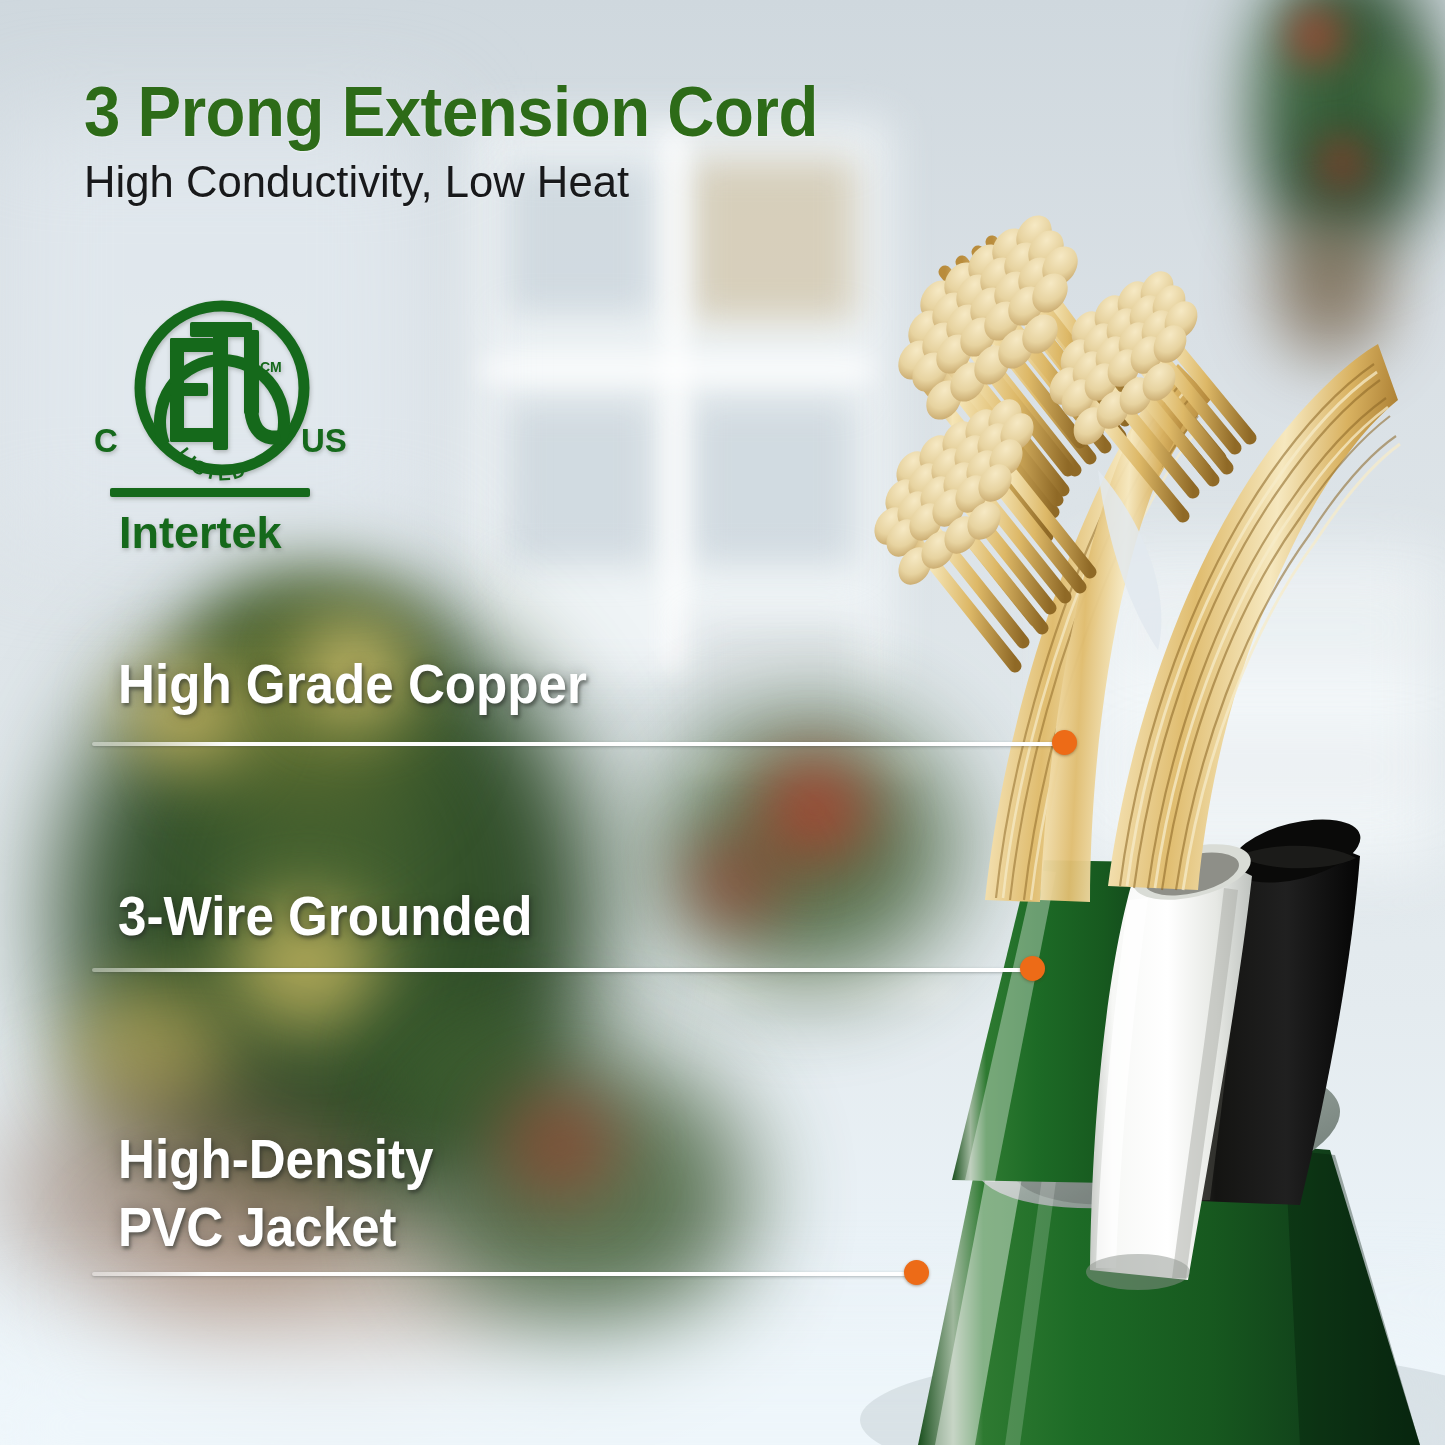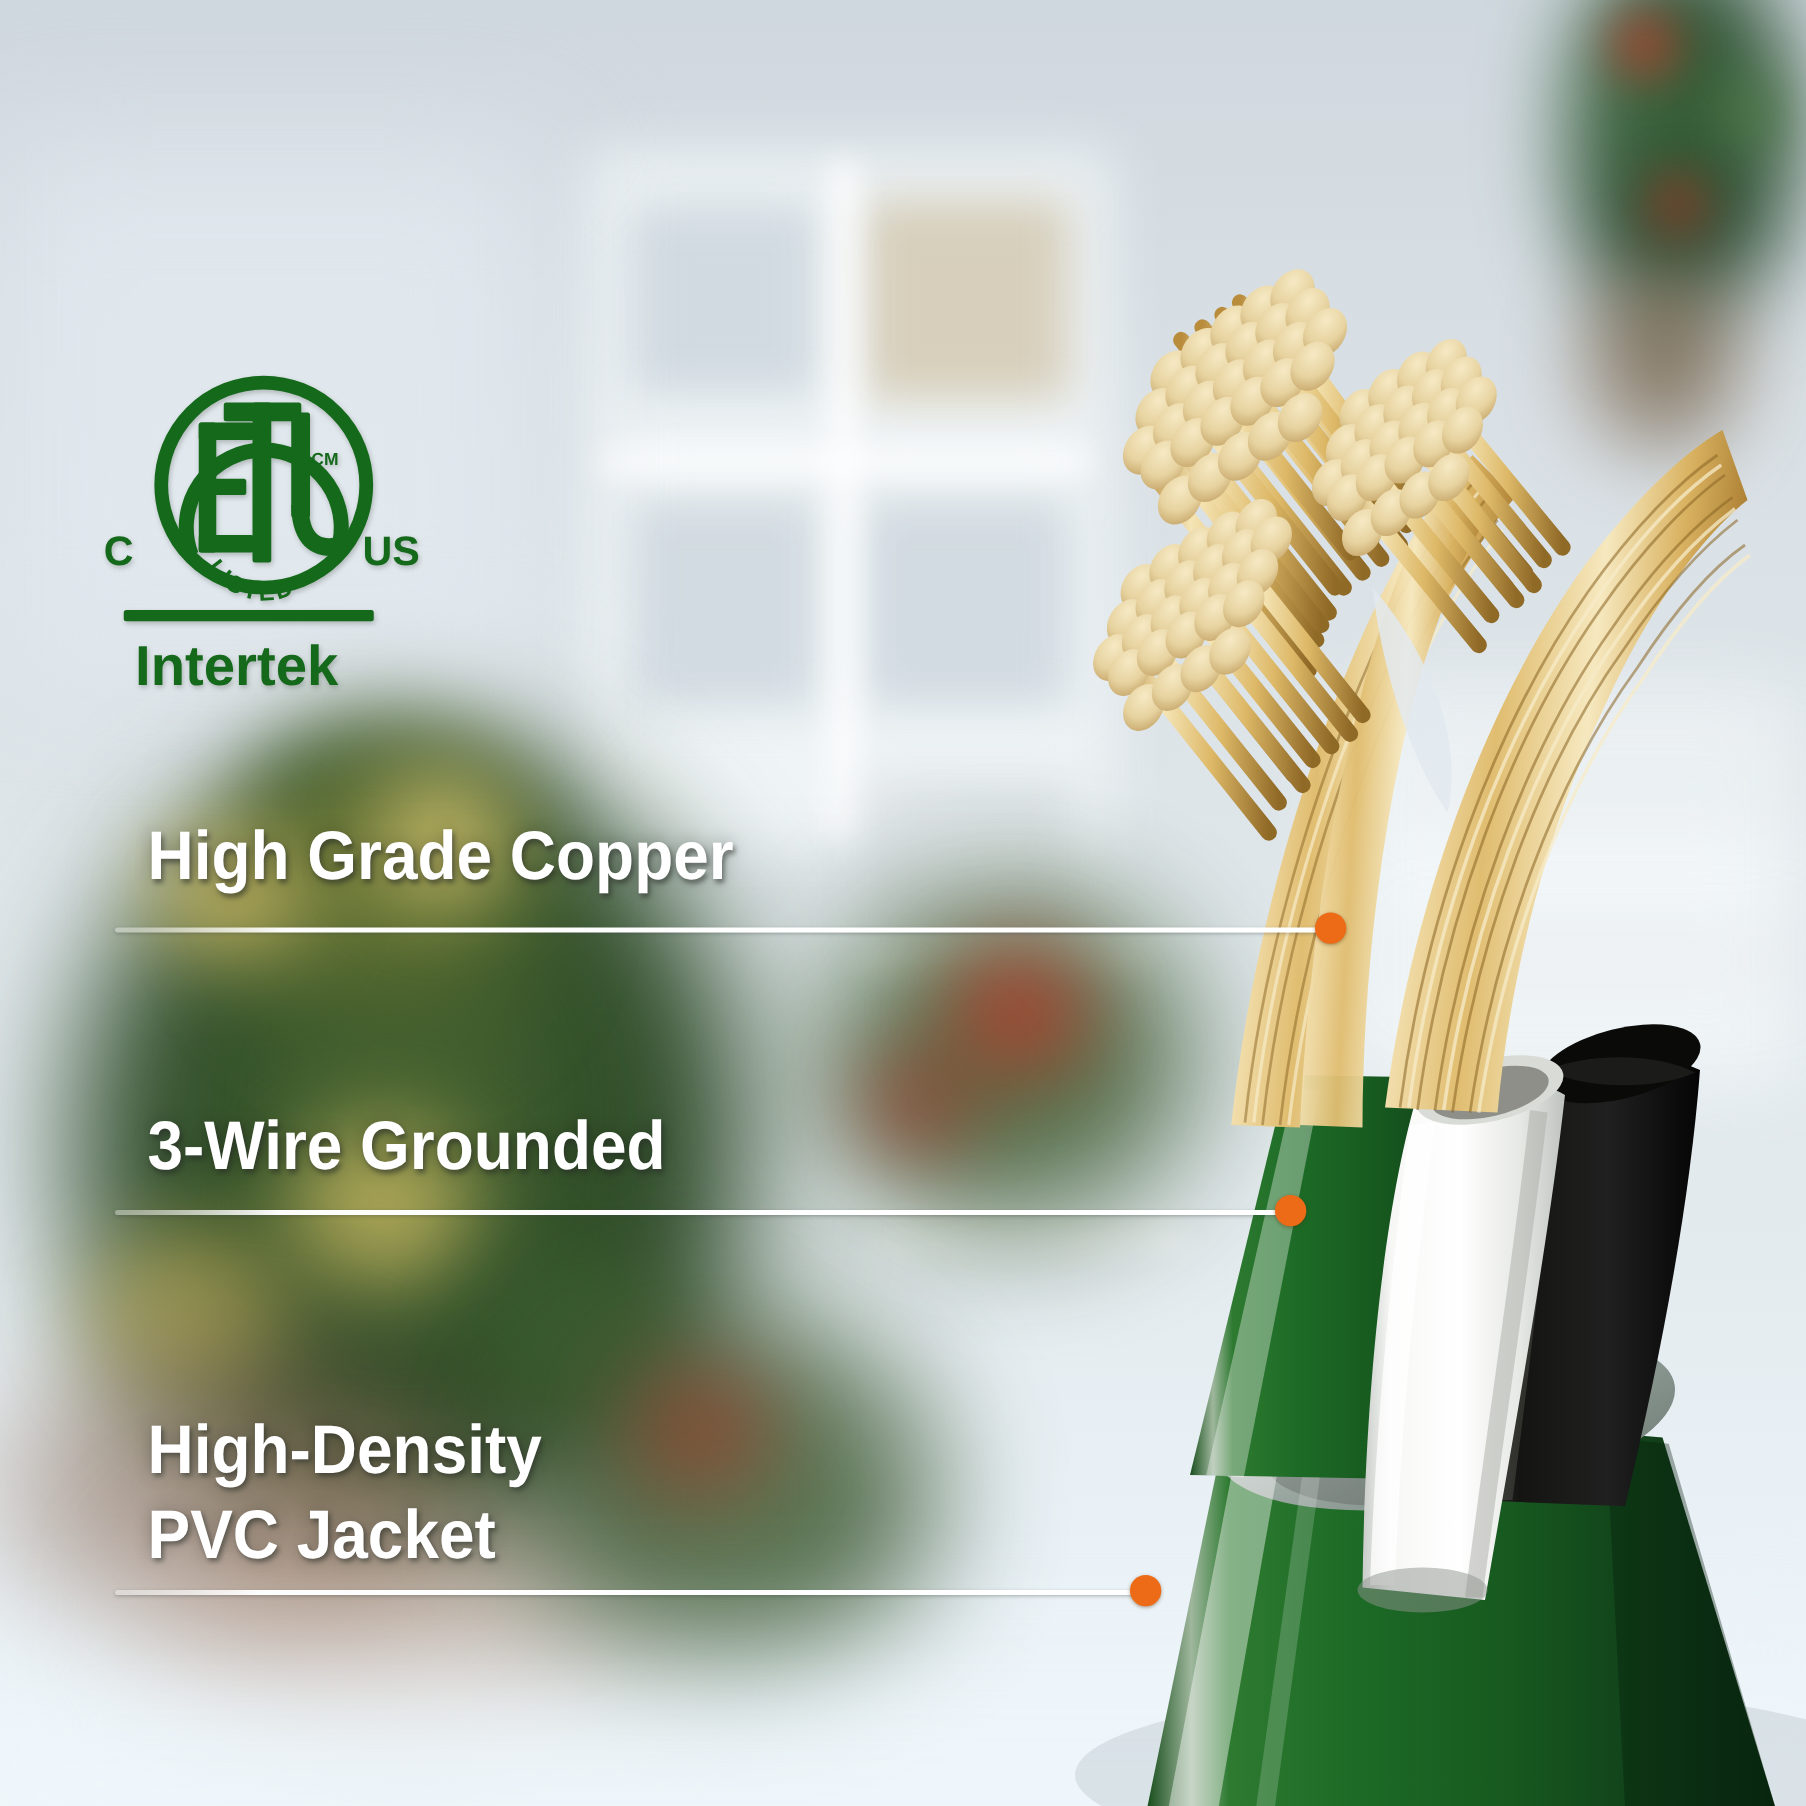--- a/index.html
+++ b/index.html
@@ -38,21 +38,21 @@
     letter-spacing:-.5px;white-space:nowrap;
     text-shadow:0 1px 2px rgba(255,255,255,.55);
   }
   .h-sub{
     margin-top:12px;font-size:45px;line-height:1.0;color:#18191b;font-weight:400;
     transform:scaleX(.97);transform-origin:left center;white-space:nowrap;
     text-shadow:0 1px 1px rgba(255,255,255,.4);
   }
 
   
-  .etl{position:absolute;left:75px;top:292px;width:272px;height:268px;}
+  .etl{position:absolute;left:86px;top:292px;width:272px;height:268px;}
   .etl svg{display:block;filter:drop-shadow(1px 2px 2px rgba(80,90,80,.35));}
 
   
   .feat{position:absolute;}
   .feat-label{
     font-family:"Liberation Sans Narrow","Liberation Sans",sans-serif;
     font-weight:bold;color:#ffffff;font-size:55px;line-height:1.13;
     transform:scaleX(.93);transform-origin:left center;white-space:nowrap;
     text-shadow:2px 3px 4px rgba(40,45,40,.55), 0 0 14px rgba(0,0,0,.25);
   }
@@ -381,20 +381,24 @@
           <ellipse cx="961" cy="535" rx="15" ry="20" fill="url(#tipG)" transform="rotate(32 961 535)"></ellipse>
           <ellipse cx="984" cy="521" rx="15" ry="20" fill="url(#tipG)" transform="rotate(32 984 521)"></ellipse>
         </g>
       </g>
 
       <path d="M1098,470 C1150,530 1170,600 1158,650 C1130,610 1106,540 1098,470 Z" fill="#e2e9ee" opacity=".85"></path>
 
     </g>
   </svg>
 
+  <div class="headline">
+    <div class="h-title">3 Prong Extension Cord</div>
+    <div class="h-sub">High Conductivity, Low Heat</div>
+  </div>
 
   <div class="etl">
     <svg width="272" height="268" viewBox="0 0 272 268">
       <g fill="none" stroke="#15691B" stroke-width="11">
 
         <circle cx="136" cy="96" r="82"></circle>
       </g>
 
       <g fill="none" stroke="#15691B" stroke-width="12">
         <path d="M 78,152 A 62,62 0 1 1 194,152"></path>

